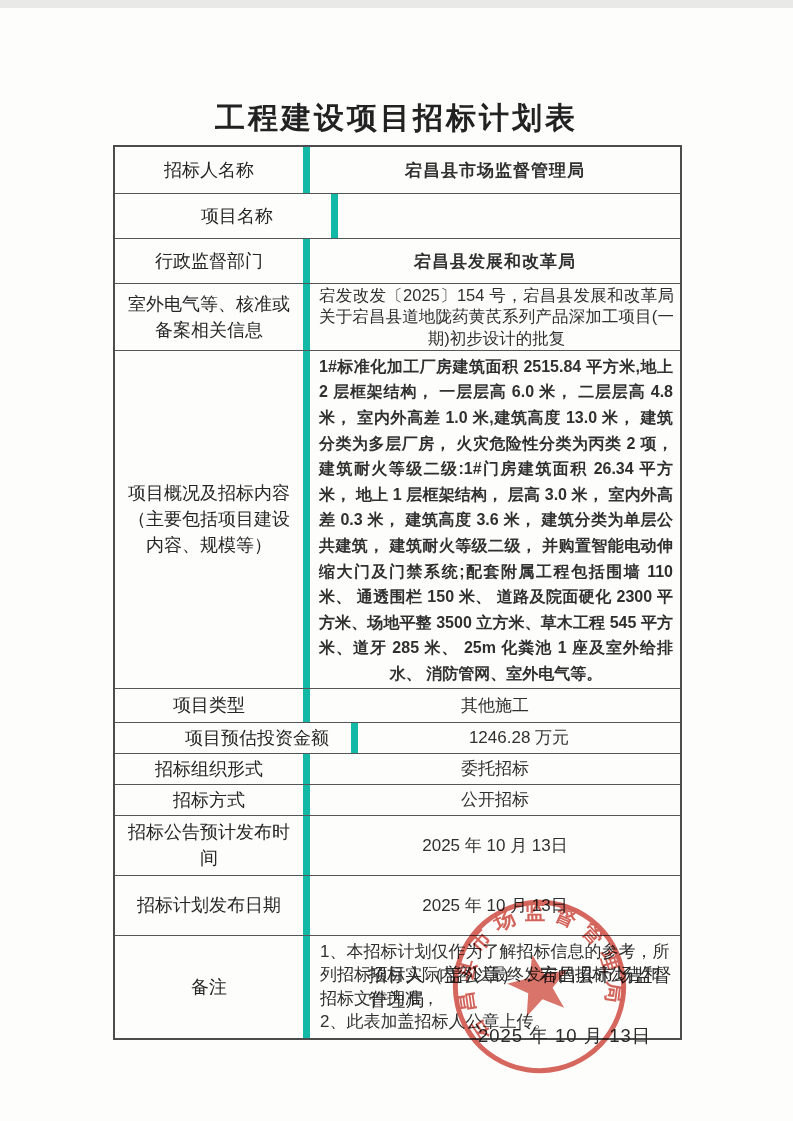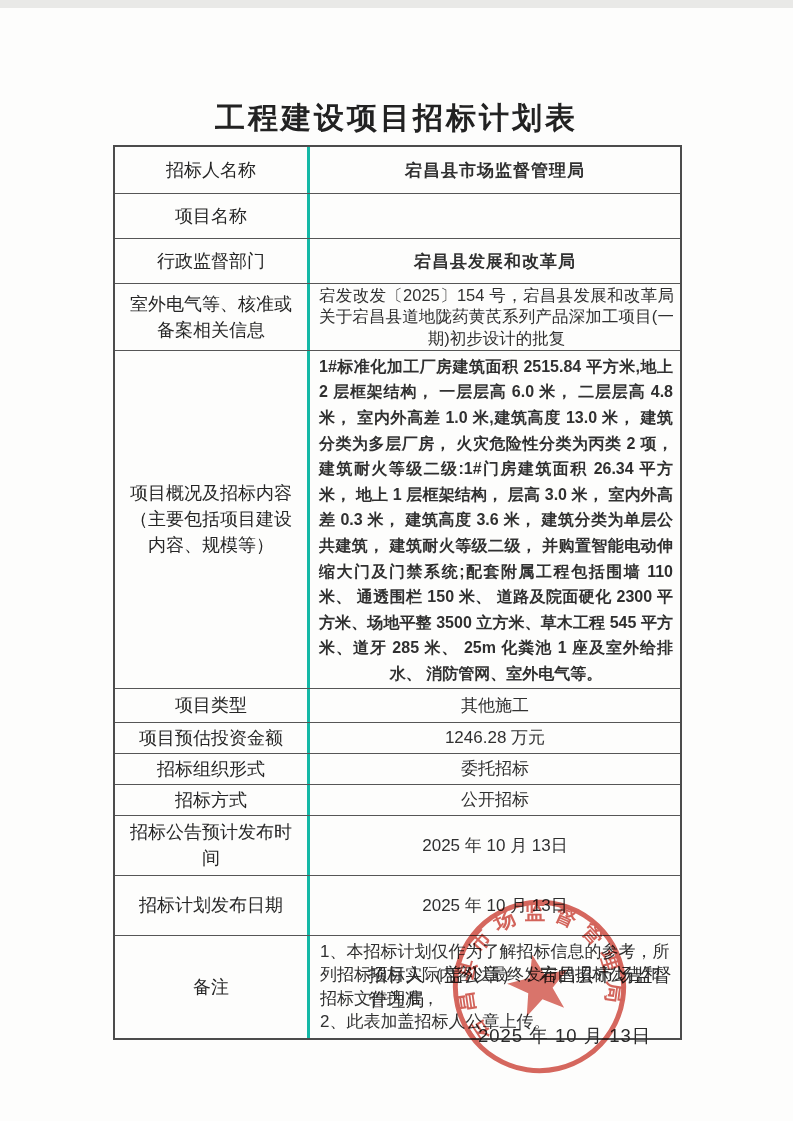--- a/index.html
+++ b/index.html
@@ -31,21 +31,21 @@
     top: 137px;
     width: 569px;
     border: 2px solid #4c4c4c;
     background: transparent;
   }
   .row { display: flex; border-top: 1px solid #565656; }
   .row:first-child { border-top: none; }
   .cell-label {
     width: 195px;
     flex: 0 0 195px;
-    border-right: 3px solid #14b8a6;
+    border-right: 7px solid #14b8a6;
     display: flex;
     align-items: center;
     justify-content: center;
     text-align: center;
     font-size: 18px;
     line-height: 26px;
     padding: 2px 12px;
     color: #262626;
   }
   .cell-value {
@@ -53,26 +53,26 @@
     display: flex;
     align-items: center;
     justify-content: center;
     text-align: center;
     font-size: 17px;
     padding: 2px 8px;
     color: #303030;
   }
   
   .r0 { min-height: 46px; }
-  .r1 { min-height: 45px; }
+  .r1 { min-height: 45px; padding-left: 28px; }
   .r2 { min-height: 45px; }
   .r3 { min-height: 64px; }
   .r4 { min-height: 231px; }
   .r5 { min-height: 34px; }
-  .r6 { min-height: 30px; }
+  .r6 { min-height: 30px; padding-left: 48px; }
   .r7 { min-height: 30px; }
   .r8 { min-height: 28px; }
   .r9 { min-height: 60px; }
   .r10 { min-height: 60px; }
   .r11 { min-height: 95px; }
   
   .r3 .cell-value {
     display: block;
     text-align: justify;
     text-align-last: center;

